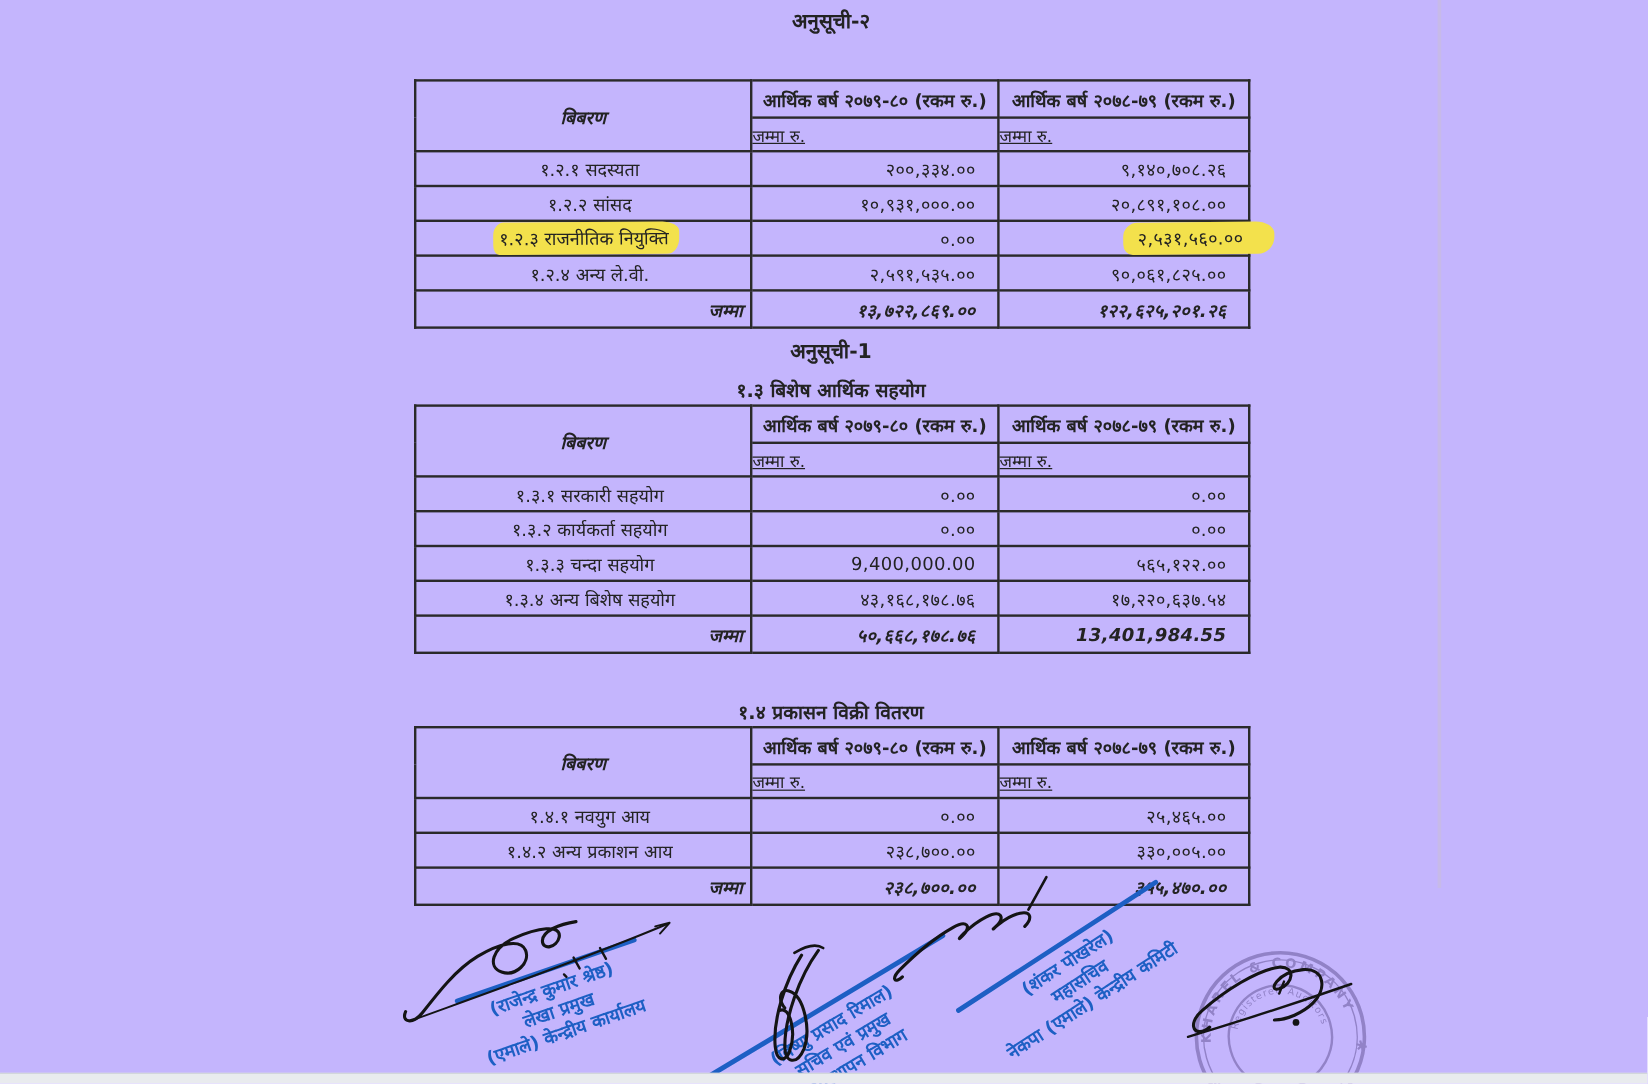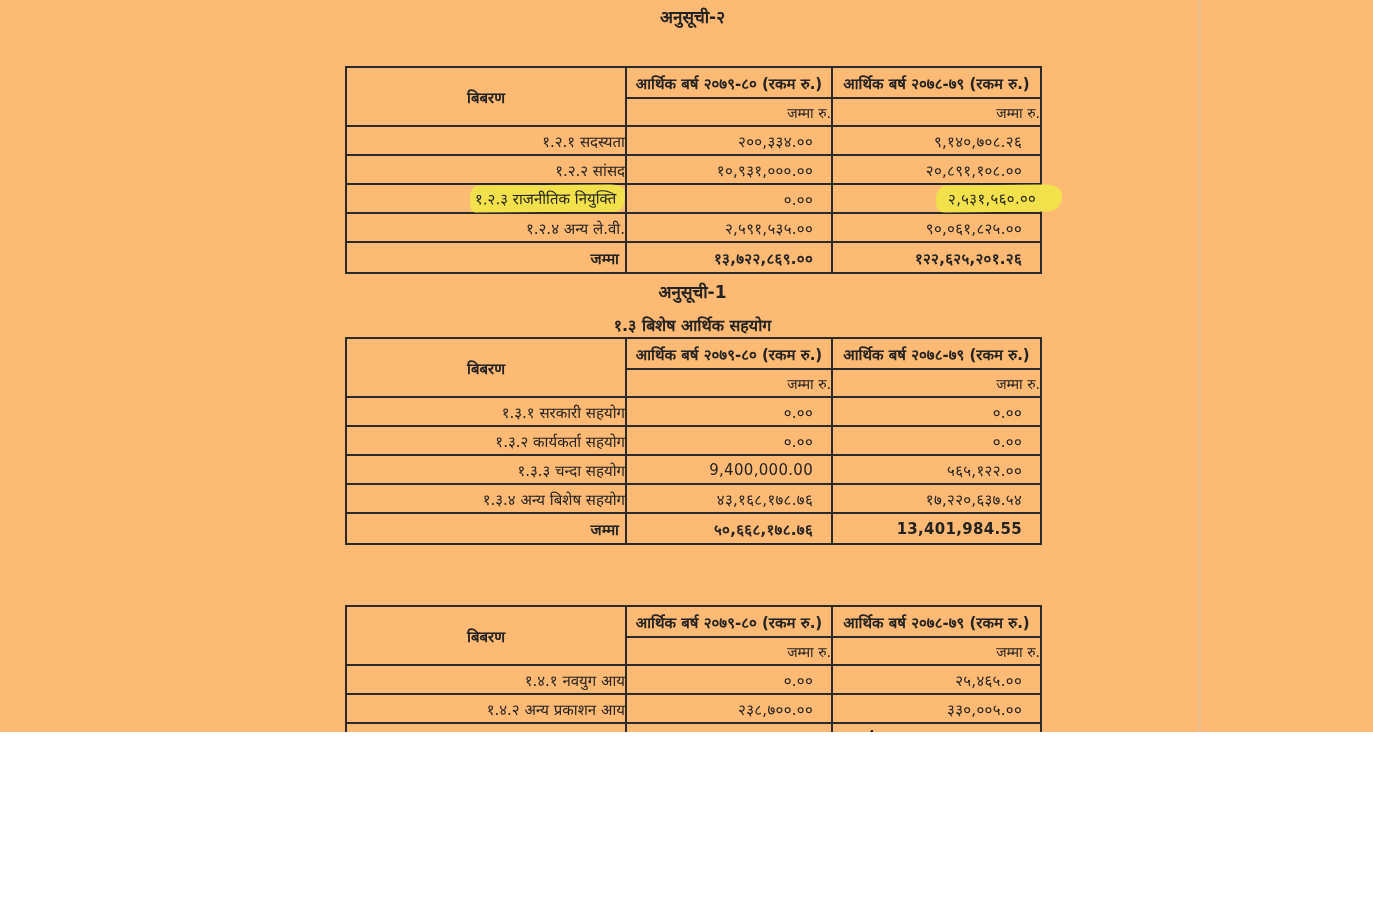--- a/index.html
+++ b/index.html
@@ -1,39 +1,39 @@
 <!DOCTYPE html>
 <html><head>
 <meta charset="utf-8">
 <style>
   * { margin:0; padding:0; box-sizing:border-box; }
   html,body { width:1373px; height:903px; background:#ffffff; }
   body { font-family:"DejaVu Sans", sans-serif; color:#1f1f1f; }
-  .page { position:relative; width:1373px; height:732px; overflow:hidden; background:#fdba74; }
+  .page { position:relative; width:1373px; height:903px; overflow:hidden; background:#c4b5fd; }
 
   .sec-title, .sec-subtitle {
     position:absolute; left:345px; width:695px; text-align:center;
     font-weight:bold; color:#232323;
   }
   .sec-title { font-size:17px; }
   .sec-subtitle { font-size:16px; }
 
   table.fintable {
     position:absolute; left:345px; width:695px;
     border-collapse:collapse; table-layout:fixed;
     font-size:15px; color:#232323;
   }
   table.fintable td { border:2px solid #2a2a2a; overflow:visible; }
   tr.h1 td { height:31px; font-weight:bold; text-align:center; font-size:15px; }
-  tr.h2 td { height:28px; text-align:right; font-size:14px; }
-  td.desc-h { font-weight:normal; font-size:15px; text-align:center; }
+  tr.h2 td { height:28px; text-align:left; font-size:14px;text-decoration:underline; }
+  td.desc-h { font-weight:normal; font-size:15px; text-align:center;font-style:italic; }
   tr.datarow td { height:29px; }
-  td.lbl { padding-left:11px; text-align:right; }
+  td.lbl { padding-left:11px; text-align:center; }
   td.val { padding-right:18px; text-align:right; letter-spacing:0.3px; }
-  tr.totalrow td { height:31px; font-weight:bold; }
+  tr.totalrow td { height:31px; font-weight:bold;font-style:italic; }
   td.total-lbl { text-align:right; padding-right:6px; }
   tr.totalrow td.val { font-weight:bold; }
 
   .hl {
     background:#f3e14c;
     padding:3px 9px 4px 5px; margin-left:-5px;
     border-radius:9px 14px 10px 5px / 11px 8px 13px 8px;
     display:inline-block; transform:rotate(-0.4deg);
   }
   .hlv {
@@ -156,20 +156,21 @@
       <td class="val">१७,२२०,६३७.५४</td>
     </tr>
     <tr class="totalrow">
       <td class="total-lbl">जम्मा</td>
       <td class="val">५०,६६८,१७८.७६</td>
       <td class="val">13,401,984.55</td>
     </tr>
   </tbody>
     </table>
 
+  <div class="sec-subtitle" style="top:582px">१.४ प्रकासन विक्री वितरण</div>
 
   <table class="fintable" style="top:605px">
     <colgroup>
         <col style="width:280px">
         <col style="width:206px">
         <col style="width:209px">
       </colgroup>
     <tbody>
         <tr class="h1">
       <td class="desc-h" rowspan="2">बिबरण</td>

